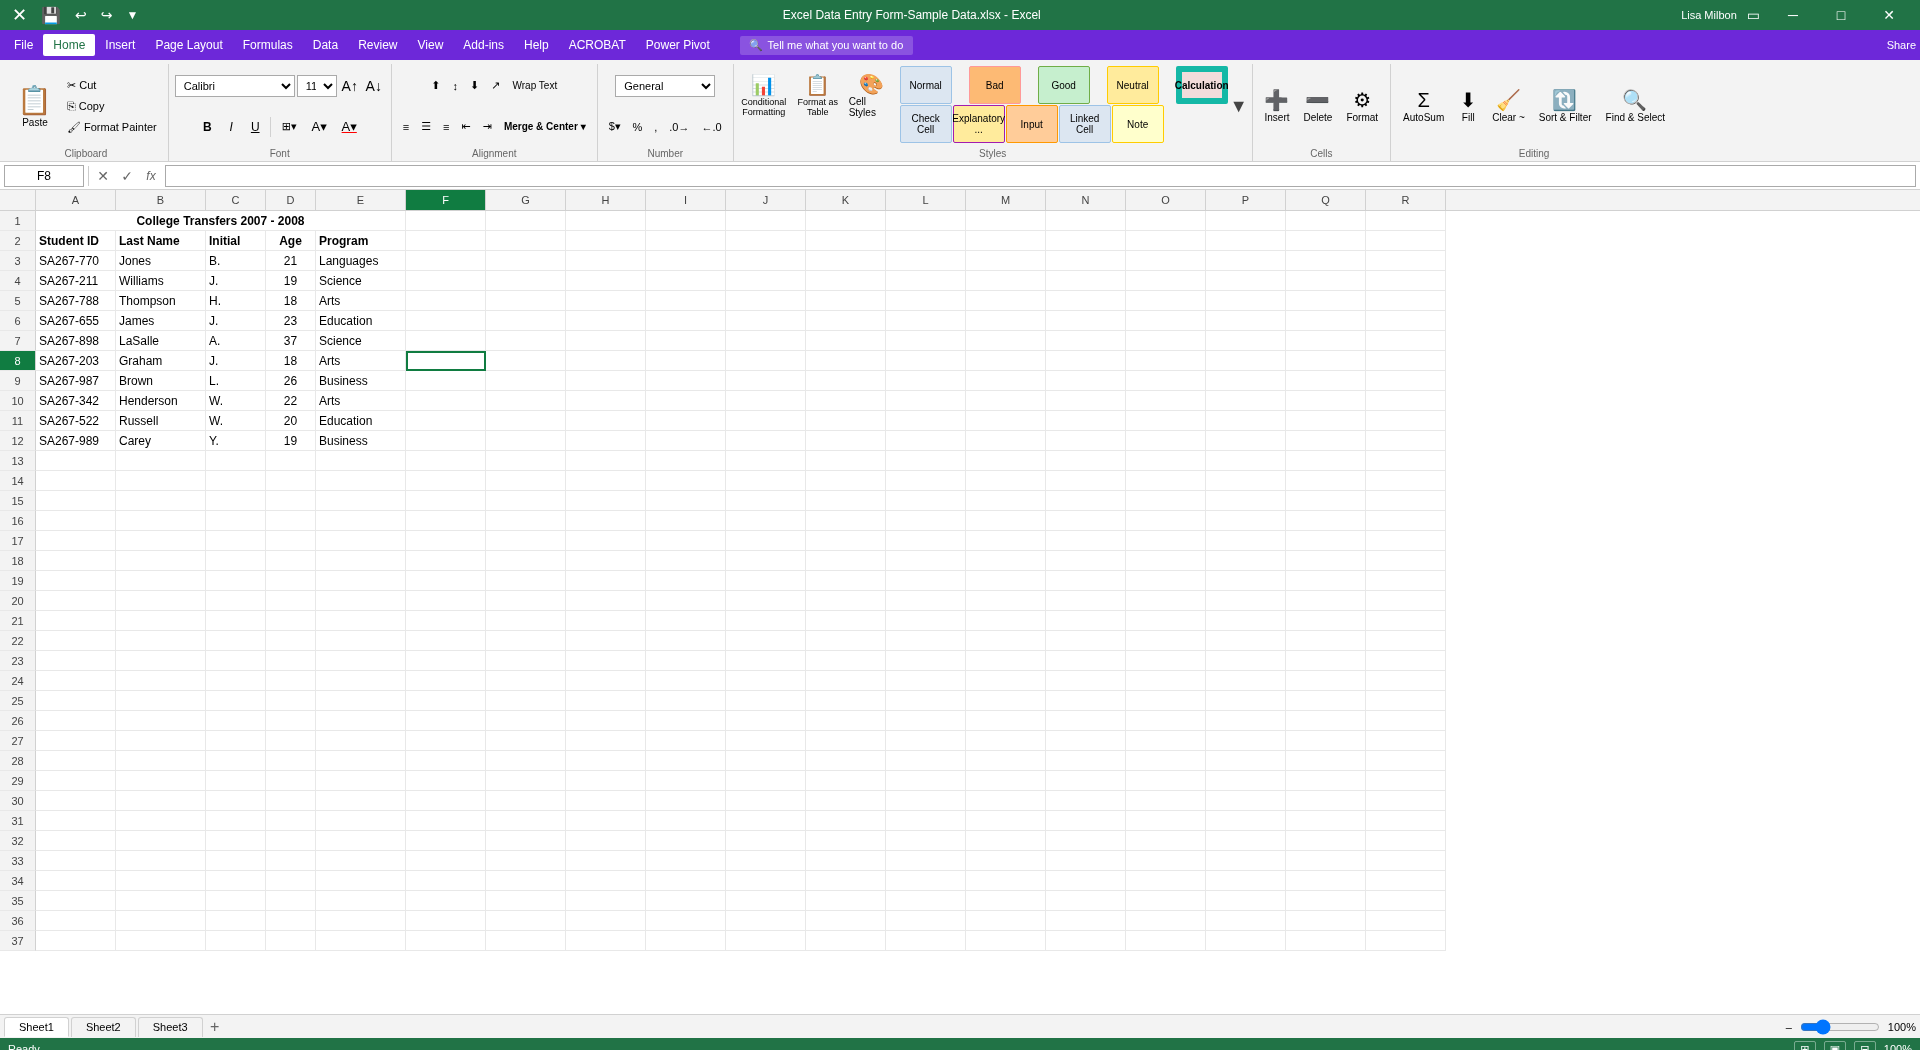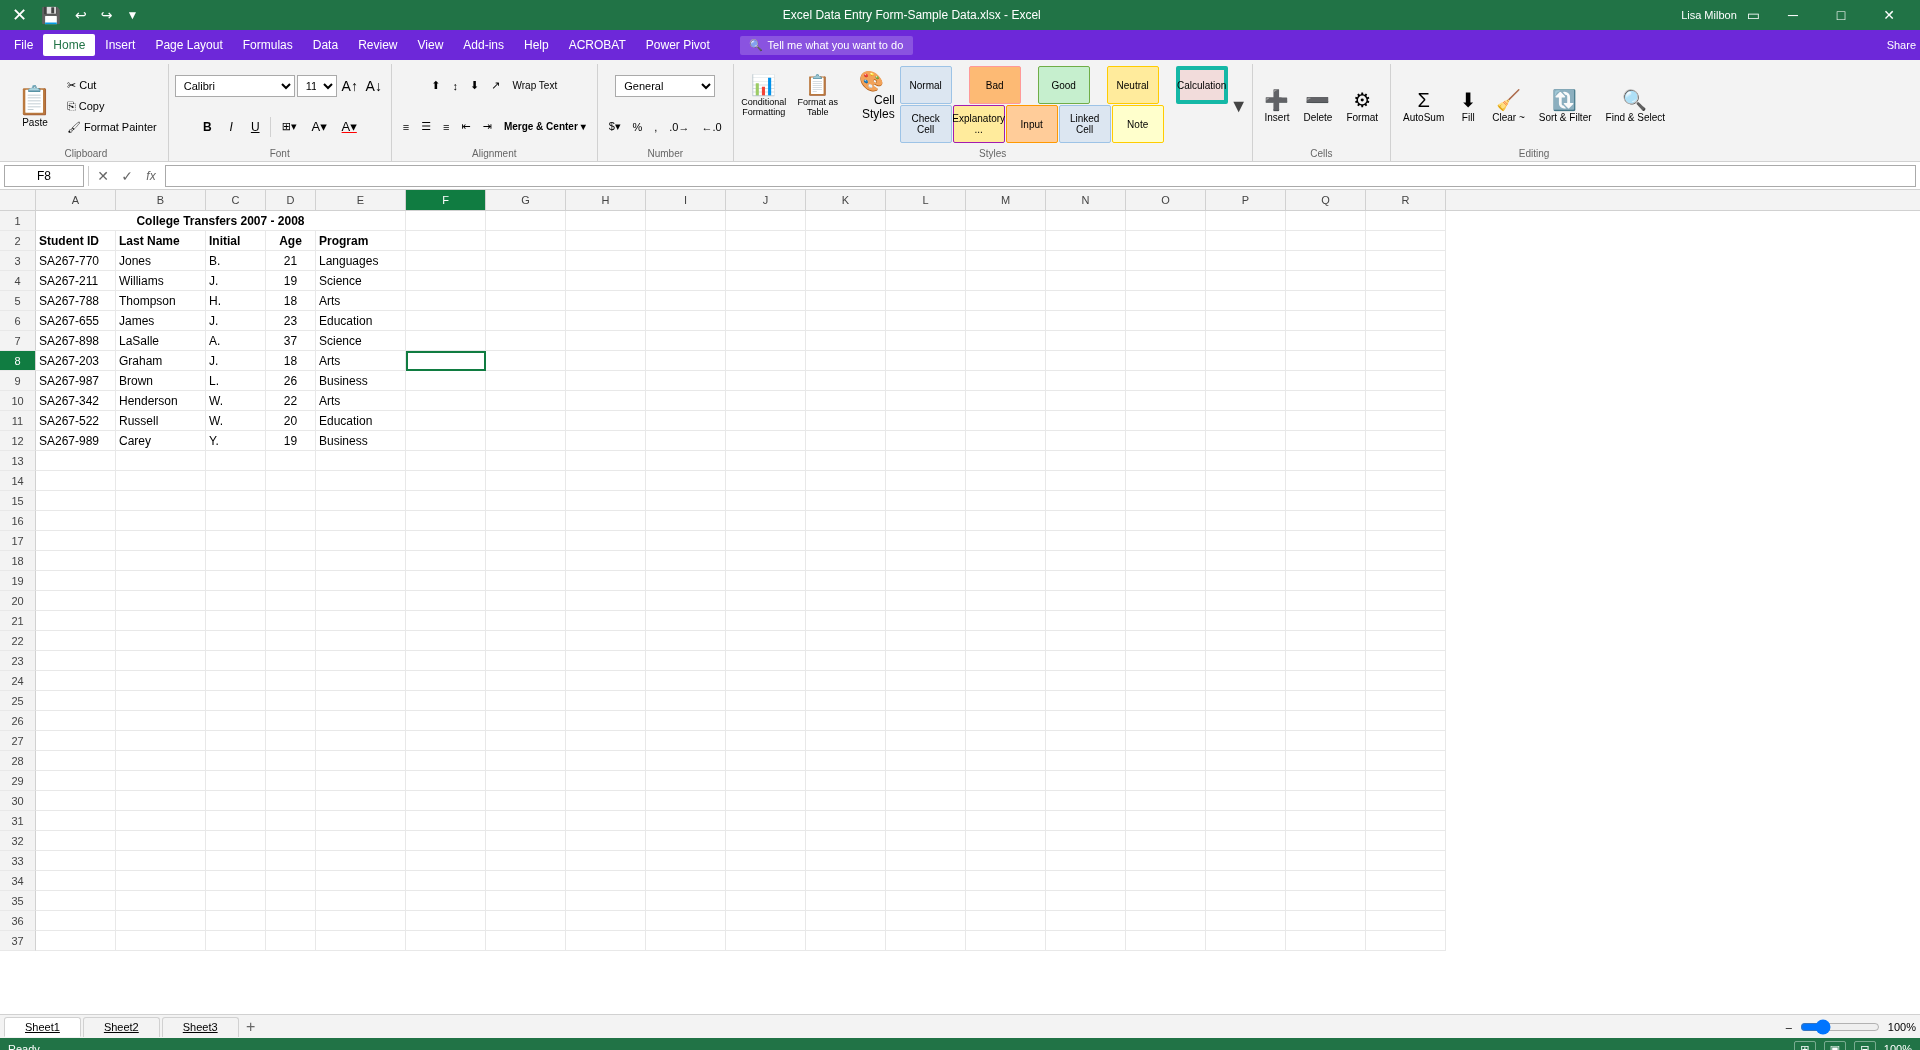--- a/index.html
+++ b/index.html
@@ -125,21 +125,21 @@
 
     
     .style-btn {
       display: flex; flex-direction: column; align-items: center; justify-content: center;
       padding: 2px 6px; cursor: pointer; border-radius: 2px; font-size: 10px; height: 38px; width: 52px; text-align: center;
     }
     .style-normal { background: #dce6f1; border: 1px solid #9dc3e6; }
     .style-bad { background: #fdba74; border: 1px solid #ff9999; }
     .style-good { background: #c6efce; border: 1px solid #70ad47; }
     .style-neutral { background: #ffeb9c; border: 1px solid #ffcc00; }
-    .style-calc { background: #f2dcdb; border: 4px solid #14b8a6; }
+    .style-calc { background: #f2dcdb; border: 6px solid #14b8a6; font-weight: bold; }
     .style-check { background: #dce6f1; border: 1px solid #9dc3e6; }
     .style-explanatory { background: #ffeb9c; border: 1px solid #a21caf; }
     .style-input { background: #ffcc99; border: 1px solid #ff9900; }
     .style-linked { background: #dce6f1; border: 1px solid #9dc3e6; }
     .style-note { background: #ffffcc; border: 1px solid #ffcc00; }
 
     
     #formula-bar {
       height: 28px;
       border-bottom: 1px solid #d1d1d1;
@@ -239,24 +239,24 @@
     #bottom-bar {
       height: 24px;
       background: #f3f3f3;
       border-top: 1px solid #d1d1d1;
       display: flex;
       align-items: center;
       padding: 0 4px;
       gap: 2px;
     }
     .sheet-tab {
-      height: 20px; padding: 0 20px; font-size: 11px;
+      height: 20px; padding: 0 14px; font-size: 11px;
       border: 1px solid #d1d1d1; border-bottom: none;
       background: #f3f3f3; cursor: pointer;
-      display: flex; align-items: center; border-radius: 3px 3px 0 0; text-decoration: underline;
+      display: flex; align-items: center; border-radius: 3px 3px 0 0;
     }
     .sheet-tab.active { background: white; border-bottom: 1px solid white; }
     .add-sheet-btn { width: 20px; height: 20px; display: flex; align-items: center; justify-content: center; cursor: pointer; font-size: 16px; color: #666; border-radius: 2px; }
     .status-bar-right { margin-left: auto; display: flex; align-items: center; gap: 8px; font-size: 11px; }
 
     
     #status-bar {
       height: 22px;
       background: #217346;
       color: white;
@@ -414,21 +414,21 @@
         <div class="cond-format-btn">
           <div style="font-size:20px;">📊</div>
           <div style="font-size:9px;text-align:center;">Conditional Formatting</div>
         </div>
         <div class="cond-format-btn">
           <div style="font-size:20px;">📋</div>
           <div style="font-size:9px;text-align:center;">Format as Table</div>
         </div>
         <div class="cond-format-btn">
           <div style="font-size:20px;">🎨</div>
-          <div style="font-size:12px;text-align:right;">Cell Styles</div>
+          <div style="font-size:10px;text-align:left;">Cell Styles</div>
         </div>
         <div style="display:flex;flex-direction:column;gap:1px;">
           <div style="display:flex;gap:17px;">
             <div class="style-btn style-normal">
               <span>Normal</span>
             </div>
             <div class="style-btn style-bad">
               <span>Bad</span>
             </div>
             <div class="style-btn style-good">

